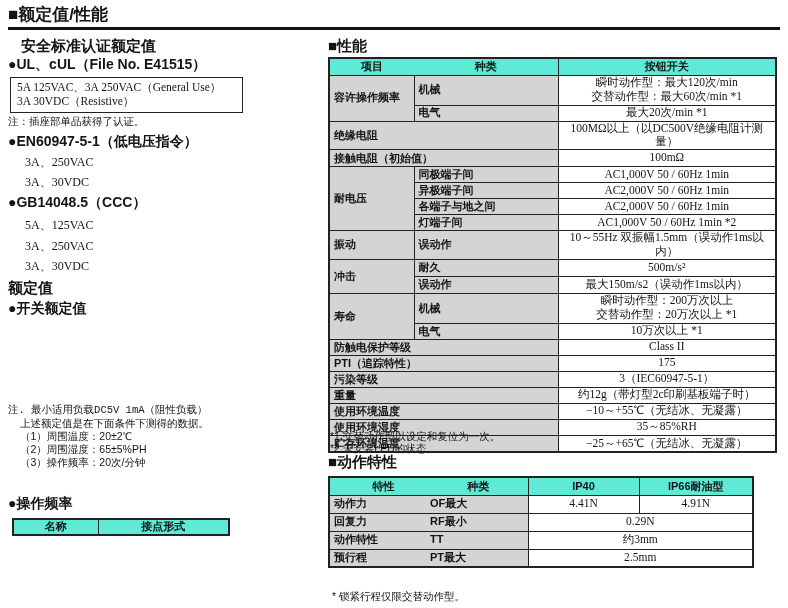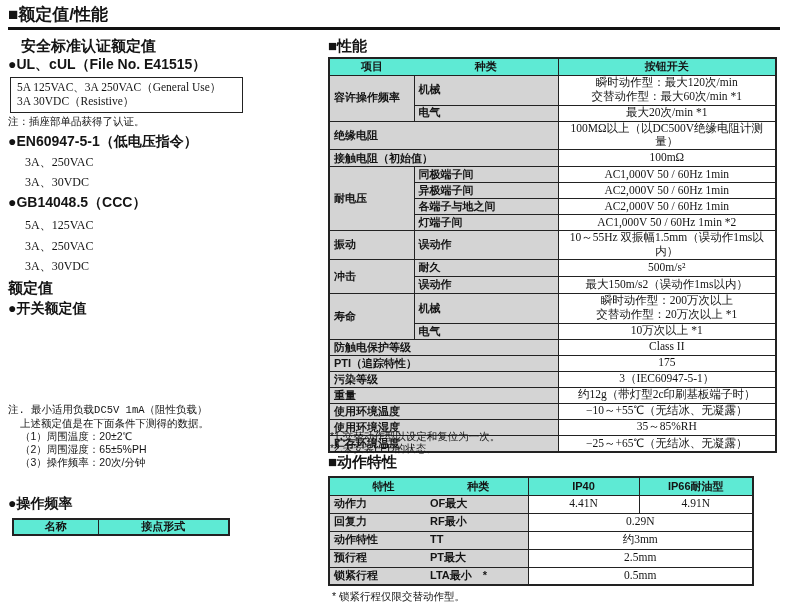--- a/index.html
+++ b/index.html
@@ -254,27 +254,18 @@
     </tr>
     <tr class="h18">
       <td class="lbl">
         <div class="pair">
           <span class="p1">预行程</span>
           <span class="p2">PT最大</span>
         </div>
       </td>
       <td class="val" colspan="2">2.5mm</td>
     </tr>
-    <tr class="h18">
-      <td class="lbl">
-        <div class="pair">
-          <span class="p1">锁紧行程</span>
-          <span class="p2">LTA最小　*</span>
-        </div>
-      </td>
-      <td class="val" colspan="2">0.5mm</td>
-    </tr>
   </tbody>
     </table>
 
   <div class="abs fn" style="left:332px;top:590px;">* 锁紧行程仅限交替动作型。</div>
 
 </div>
 
 </body></html>

